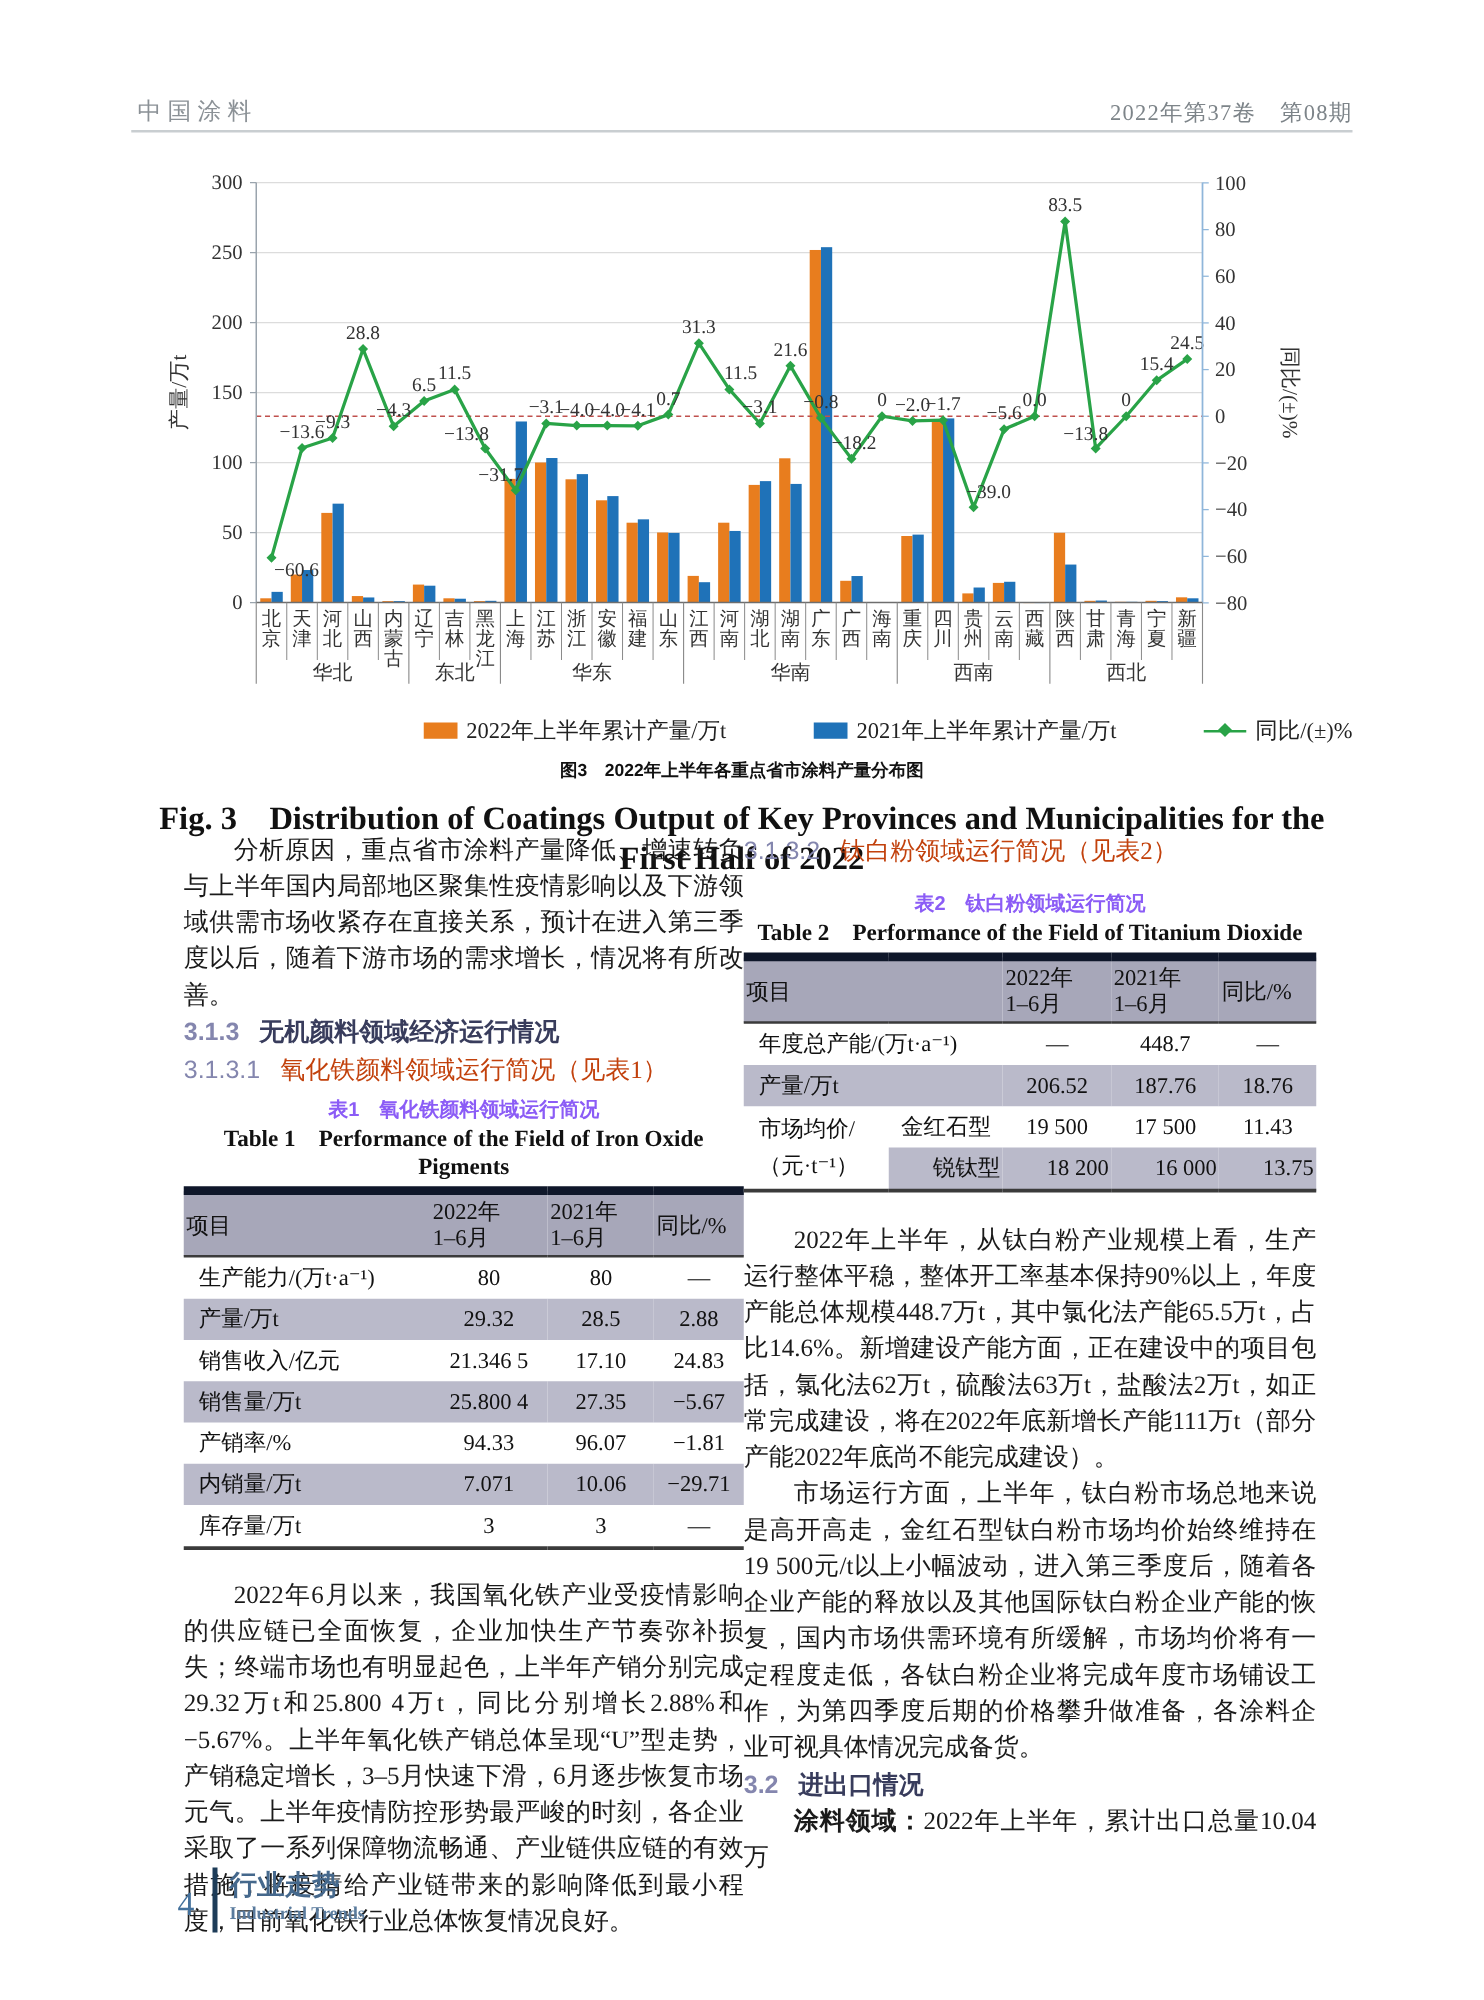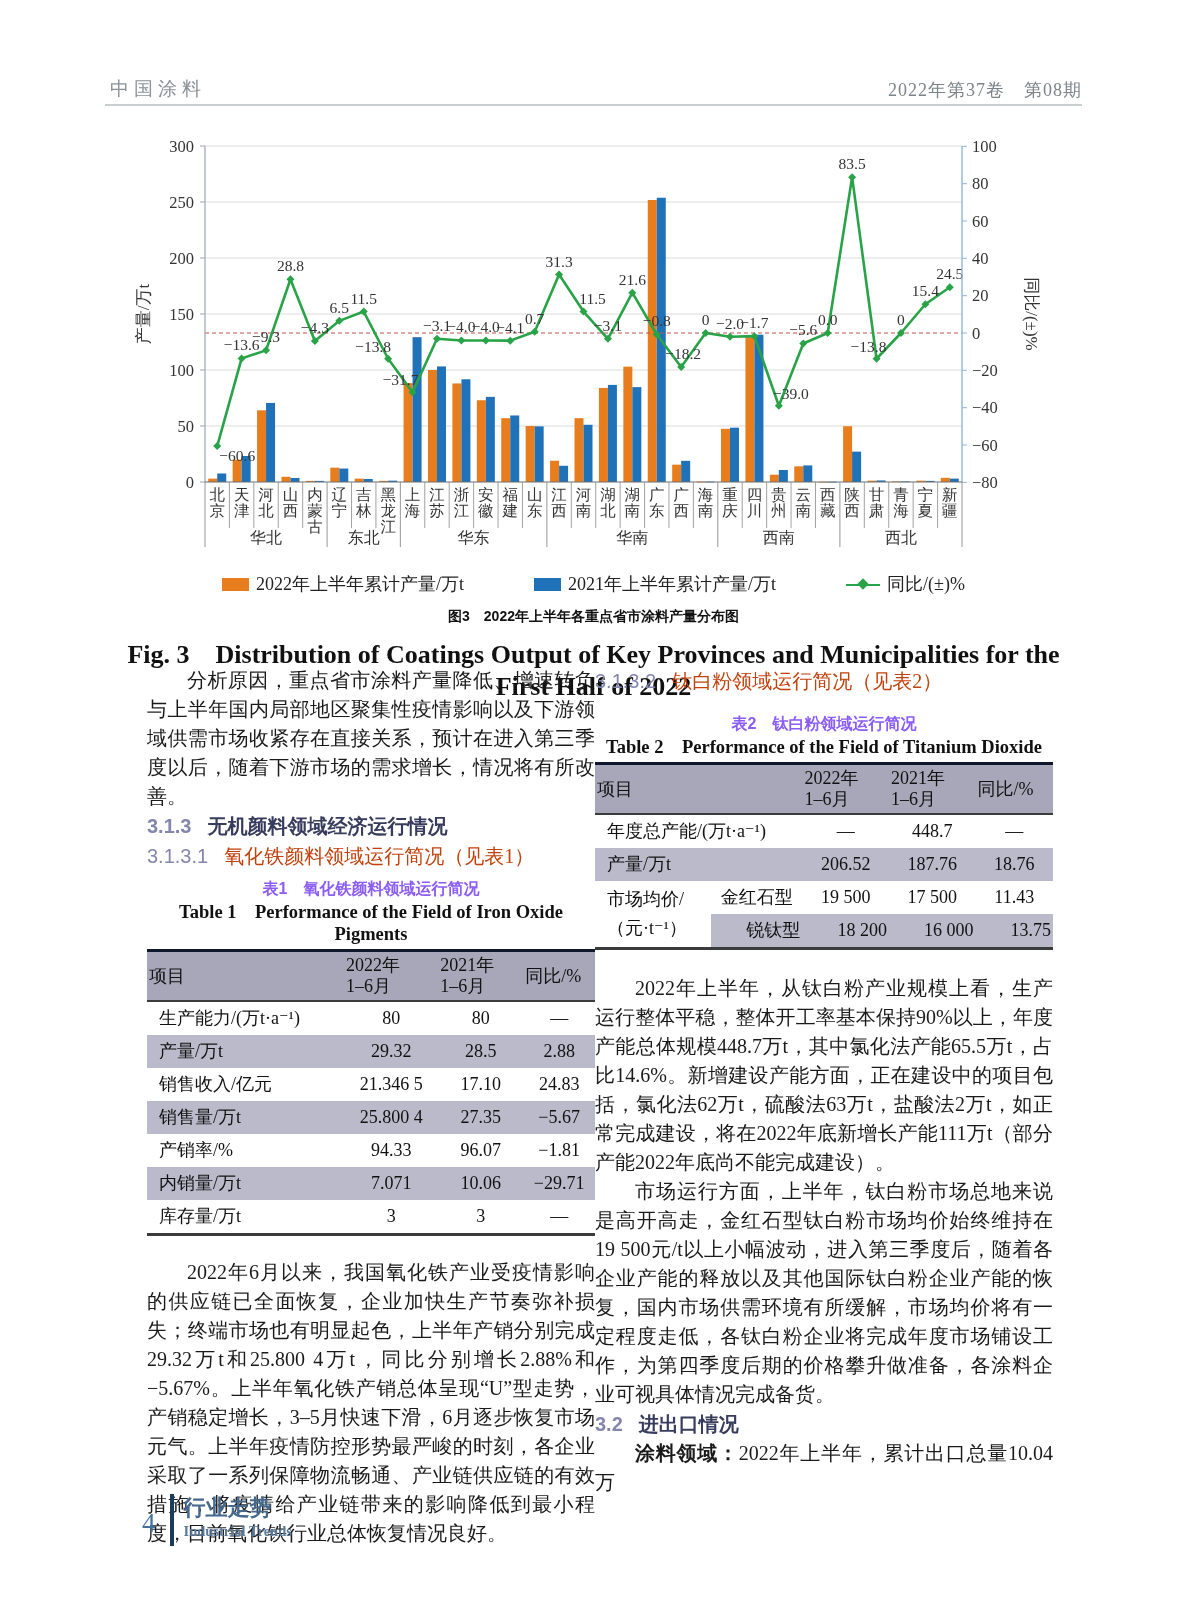--- a/index.html
+++ b/index.html
@@ -6,21 +6,21 @@
   .page{position:relative;width:1187px;height:1600px;background:#ffffff;overflow:hidden;
         font-family:"Liberation Serif","DejaVu Serif",serif;color:#1a1a1a;}
   
   .hdr-journal{position:absolute;left:110px;top:76px;font-size:19px;color:#8b9196;letter-spacing:5px;
                font-family:Liberation Serif, serif;text-align:right;}
   .hdr-issue{position:absolute;right:105px;top:78px;font-size:18px;color:#7d8489;letter-spacing:1px;}
   .hdr-rule{position:absolute;left:105px;top:104px;width:977px;height:0;border-top:2px solid #c9ced1;}
   
   .chart-wrap{position:absolute;left:105px;top:126px;width:980px;height:424px;}
   
-  .legend{position:absolute;left:105px;top:572px;width:977px;display:flex;justify-content:center;gap:70px;
+  .legend{position:absolute;left:105px;top:572px;width:977px;display:flex;justify-content:flex-end;gap:70px;
           font-size:18px;color:#222;}
   .legend .item{display:flex;align-items:center;gap:7px;}
   .sw{display:inline-block;width:27px;height:13px;}
   .sw-line{position:relative;display:inline-block;width:34px;height:13px;}
   .sw-line .ln{position:absolute;left:0;top:6px;width:34px;height:2.5px;}
   .sw-line .dm{position:absolute;left:13px;top:2.5px;width:8px;height:8px;transform:rotate(45deg);}
   
   .cap-cn{position:absolute;left:105px;top:608px;width:977px;text-align:center;font-size:14px;font-weight:bold;
           font-family:"Liberation Sans","DejaVu Sans",sans-serif;color:#111;}
   .cap-en{position:absolute;left:105px;top:637px;width:977px;text-align:center;font-size:26px;font-weight:bold;color:#111;}
@@ -33,21 +33,21 @@
   .h3 .num{color:#8486ae;font-weight:bold;margin-right:16px;}
   .h3 .ttl{color:#383c5c;font-weight:bold;}
   .h4{font-size:20px;line-height:30px;margin:0;}
   .h4 .num{font-family:"Liberation Sans","DejaVu Sans",sans-serif;color:#8486ae;font-weight:normal;margin-right:16px;}
   .h4 .ttl{color:#c2410c;}
   
   .tbl-title-cn{margin-top:6px;text-align:center;font-size:16px;font-weight:bold;line-height:24px;
                 font-family:"Liberation Sans","DejaVu Sans",sans-serif;color:#8b5cf6;}
   .tbl-title-en{text-align:center;font-size:18.5px;font-weight:bold;line-height:22px;color:#111;}
   table.t{width:100%;border-collapse:collapse;margin-top:4px;font-size:18px;color:#111;
-          border-top:3px solid #0f172a;border-bottom:3px solid #3b3b3b;}
+          border-top:7px solid #0f172a;border-bottom:3px solid #3b3b3b;}
   table.t thead th{background:#a7a7b9;font-weight:normal;line-height:21px;padding:3px 2px;border-bottom:2.5px solid #3b3b3b;}
   table.t td{padding:2px 2px;height:24px;text-align:center;}
   table.t td.lbl{text-align:left;padding-left:12px;}
   table.t tr.shade td{background:#babaca;}
   table.t td.cellshade{background:#babaca;padding-left:35px;}
   table.t td.nowrapnum{white-space:nowrap;}
   
   .footer{position:absolute;left:142px;top:1494px;display:flex;align-items:flex-start;}
   .pgnum{font-size:27px;color:#44719c;margin-top:14px;margin-right:14px;}
   .fbar{width:4px;height:52px;background:#1d3c58;margin-right:10px;}

